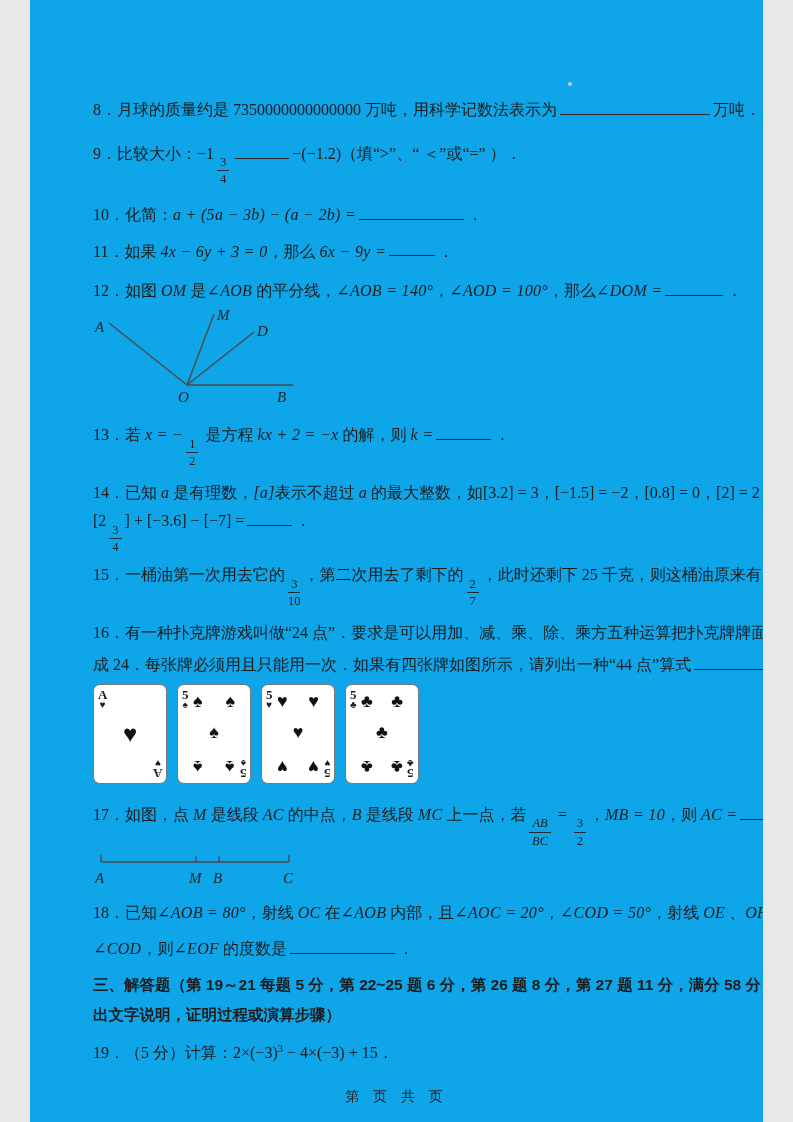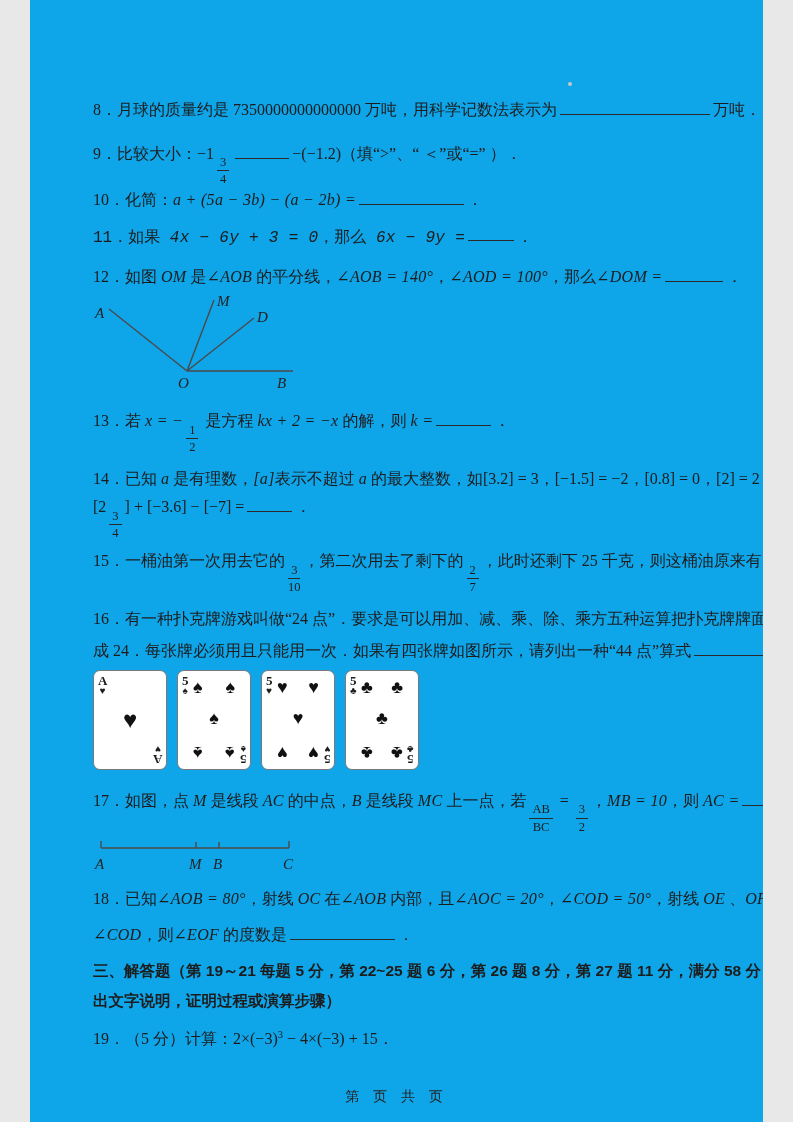--- a/index.html
+++ b/index.html
@@ -5,27 +5,27 @@
   html,body{margin:0;padding:0;background:#e8e8e8;}
   .page{position:relative;width:733px;height:1122px;background:#0ea5e9;margin:0 auto;
         font-family:"Liberation Serif","DejaVu Serif",serif;font-size:16px;color:#1c1c1c;overflow:hidden;}
   .content{position:absolute;left:63px;top:97px;width:680px;}
   .line{display:block;white-space:nowrap;line-height:22px;}
   .tx{font-style:normal;}
   .fm{font-style:italic;letter-spacing:0.3px;}
   .blank{display:inline-block;border-bottom:1px solid #2a2a2a;height:1.05em;vertical-align:baseline;margin:0 3px;}
   .frac{display:inline-flex;flex-direction:column;align-items:center;vertical-align:-0.6em;
         line-height:1.15;font-size:12.5px;margin:0 3px;font-style:normal;}
-  .frac.it{margin-top:18px;}
+  .frac.it{font-style:italic;margin-top:18px;}
   .frac .fn{padding:0 3px 1px;border-bottom:1px solid #2a2a2a;}
   .frac .fd{padding-top:1px;}
   sup.sup{font-size:10.5px;line-height:0;}
   
-  .mt20{margin-top:20px;} .mt16{margin-top:16px;} .mt15{}
-  .mt14{margin-top:14px;} .mt13{margin-top:13px;font-family:Liberation Mono, monospace;} .mt12{margin-top:12px;}
+  .mt20{margin-top:20px;} .mt16{margin-top:16px;} .mt15{margin-top:15px;}
+  .mt14{margin-top:14px;} .mt13{margin-top:13px;} .mt12{margin-top:12px;}
   .mt10{margin-top:8px;} .mt8{margin-top:8px;} .mt4{margin-top:4px;}
   
   .fig svg{display:block;}
   .fig text{font-family:"Liberation Serif","DejaVu Serif",serif;font-style:italic;font-size:15px;fill:#222;}
   .fig line{stroke:#4a4a4a;stroke-width:1.4;}
   
   .cards-row{margin-top:8px;height:102px;}
   .card{position:relative;display:inline-block;vertical-align:top;width:72px;height:98px;
         background:#fff;border:1.5px solid #7a7a7a;border-radius:7px;margin-right:6px;}
   .corner{position:absolute;display:flex;flex-direction:column;align-items:center;line-height:1;}

